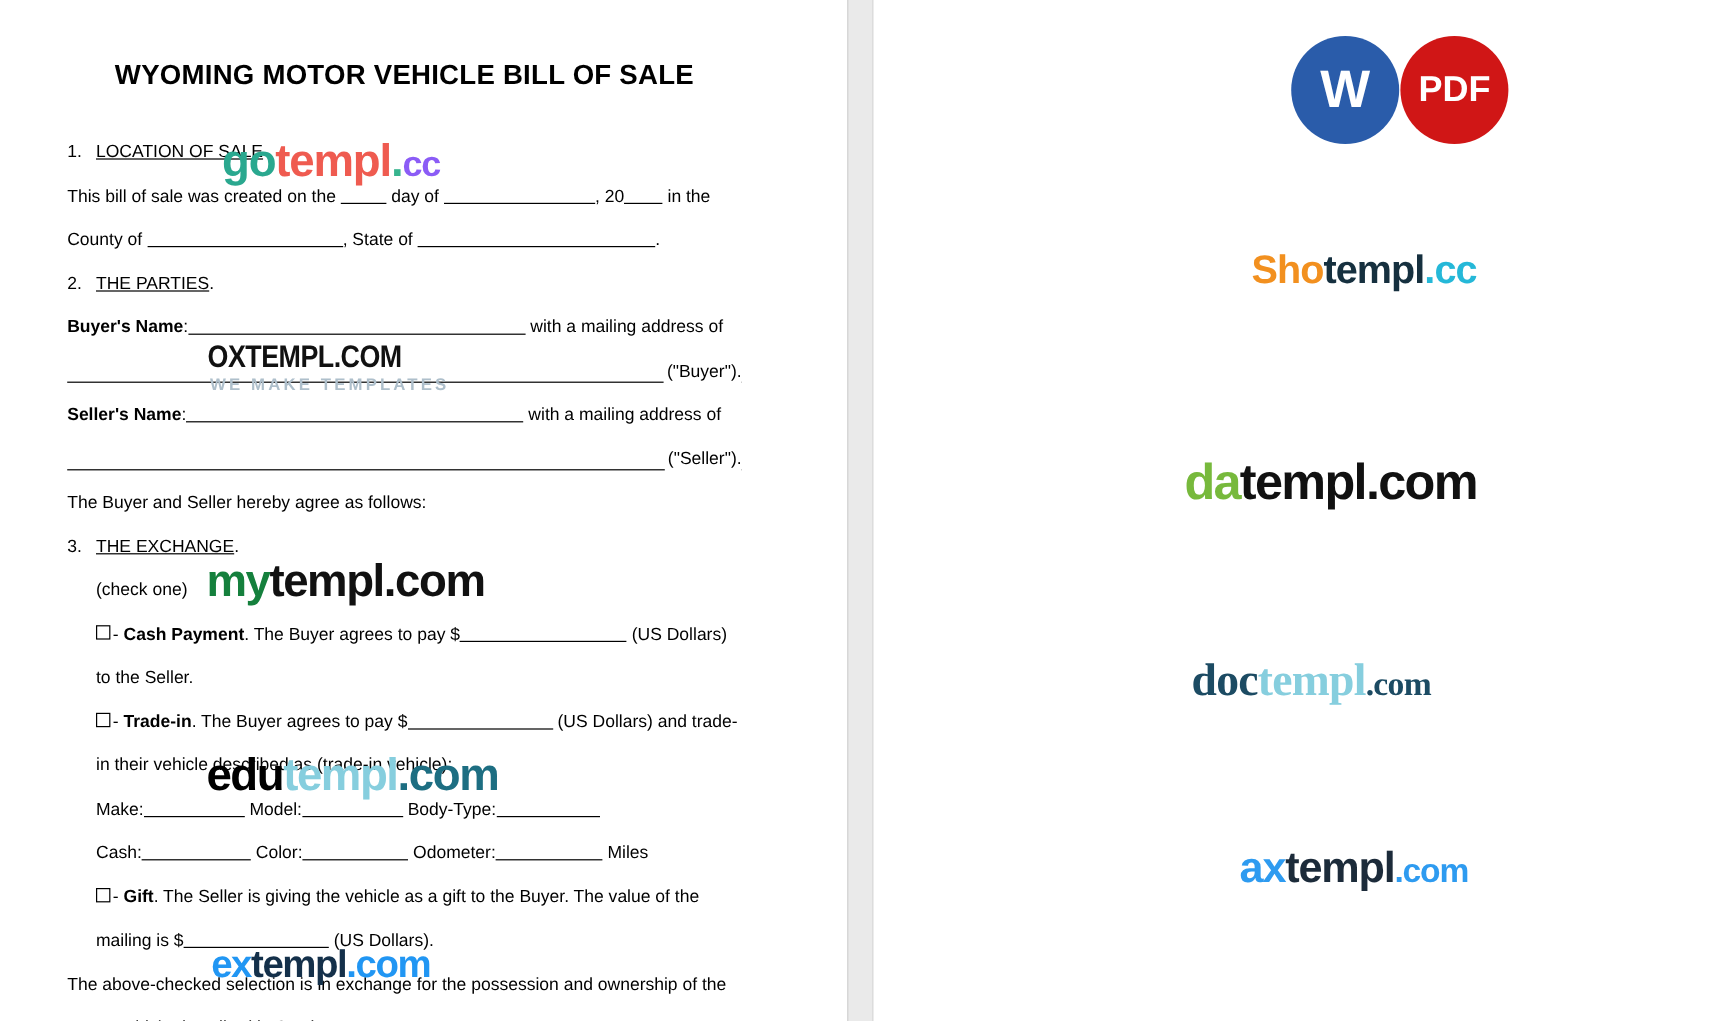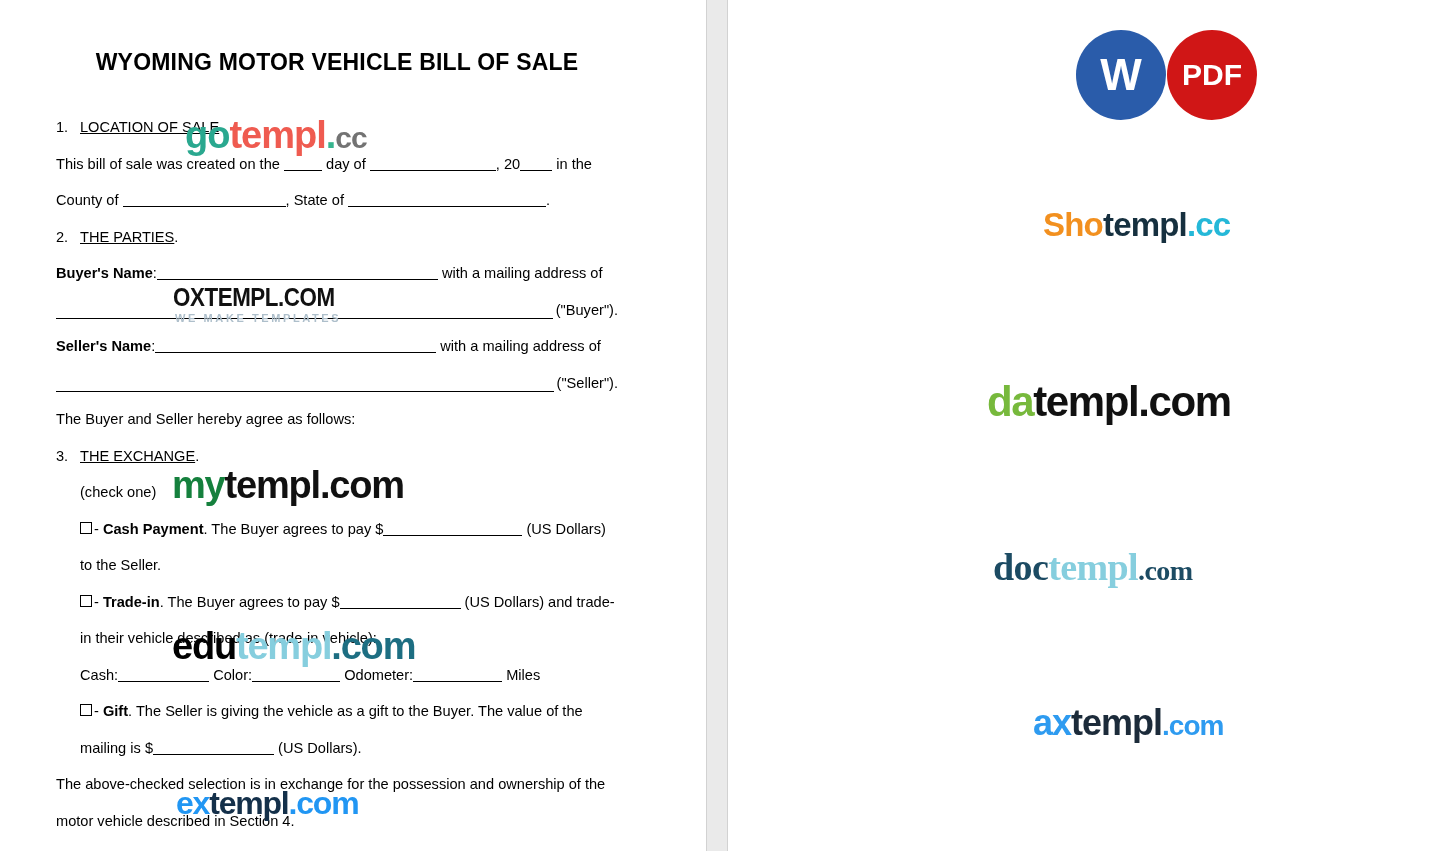--- a/index.html
+++ b/index.html
@@ -108,38 +108,38 @@
     font-weight: bold;
     pointer-events: none;
     line-height: 1;
   }
 
   
   #wm-gotempl { left: 170px; top: 116px; font-size: 38px; letter-spacing: -1px; }
   #wm-gotempl .p1 { color: #2aa88f; margin-left: 15px; }
   #wm-gotempl .p2 { color: #ef5b50; }
   #wm-gotempl .p3 { color: #37b48e; }
-  #wm-gotempl .p4 { color: #737373; font-size: 30px; }
+  #wm-gotempl .p4 { color: #8b5cf6; font-size: 30px; }
 
   
   #wm-oxtempl { left: 173px; top: 284px; }
   #wm-oxtempl .main {
     display: block;
     color: #111111;
     font-size: 26px;
     font-weight: bold;
     letter-spacing: -0.5px;
     font-family: "Liberation Sans Narrow", "Liberation Sans", sans-serif;
     transform: scaleX(0.86);
     transform-origin: left top;
   }
   #wm-oxtempl .sub {
     display: block;
     color: #aebfcb;
-    font-size: 11px;
+    font-size: 14px;
     letter-spacing: 2.6px;
     font-weight: bold;
     margin-top: 3px;
     margin-left: 2px;
   }
 
   
   #wm-mytempl { left: 172px; top: 466px; font-size: 38px; letter-spacing: -1.2px; }
   #wm-mytempl .p1 { color: #15803d; }
   #wm-mytempl .p2 { color: #111111; }
@@ -277,20 +277,25 @@
         <div class="indent">to the Seller.</div>
 
         <div class="indent">
           <span class="cbx"></span><span>-</span>
           <span class="b">Trade-in</span><span>. The Buyer agrees to pay $</span><span class="blank" style="width:121px"></span>
           <span>(US Dollars) and trade-</span>
         </div>
         <div class="indent">in their vehicle described as (trade-in vehicle):</div>
 
         <div class="indent">
+          <span>Make:</span><span class="blank" style="width:84px"></span>
+          <span>Model:</span><span class="blank" style="width:84px"></span>
+          <span>Body-Type:</span><span class="blank" style="width:86px"></span>
+        </div>
+        <div class="indent">
           <span>Cash:</span><span class="blank" style="width:91px"></span>
           <span>Color:</span><span class="blank" style="width:88px"></span>
           <span>Odometer:</span><span class="blank" style="width:89px"></span>
           <span>Miles</span>
         </div>
 
         <div class="indent">
           <span class="cbx"></span><span>-</span>
           <span class="b">Gift</span><span>. The Seller is giving the vehicle as a gift to the Buyer. The value of the</span>
         </div>

